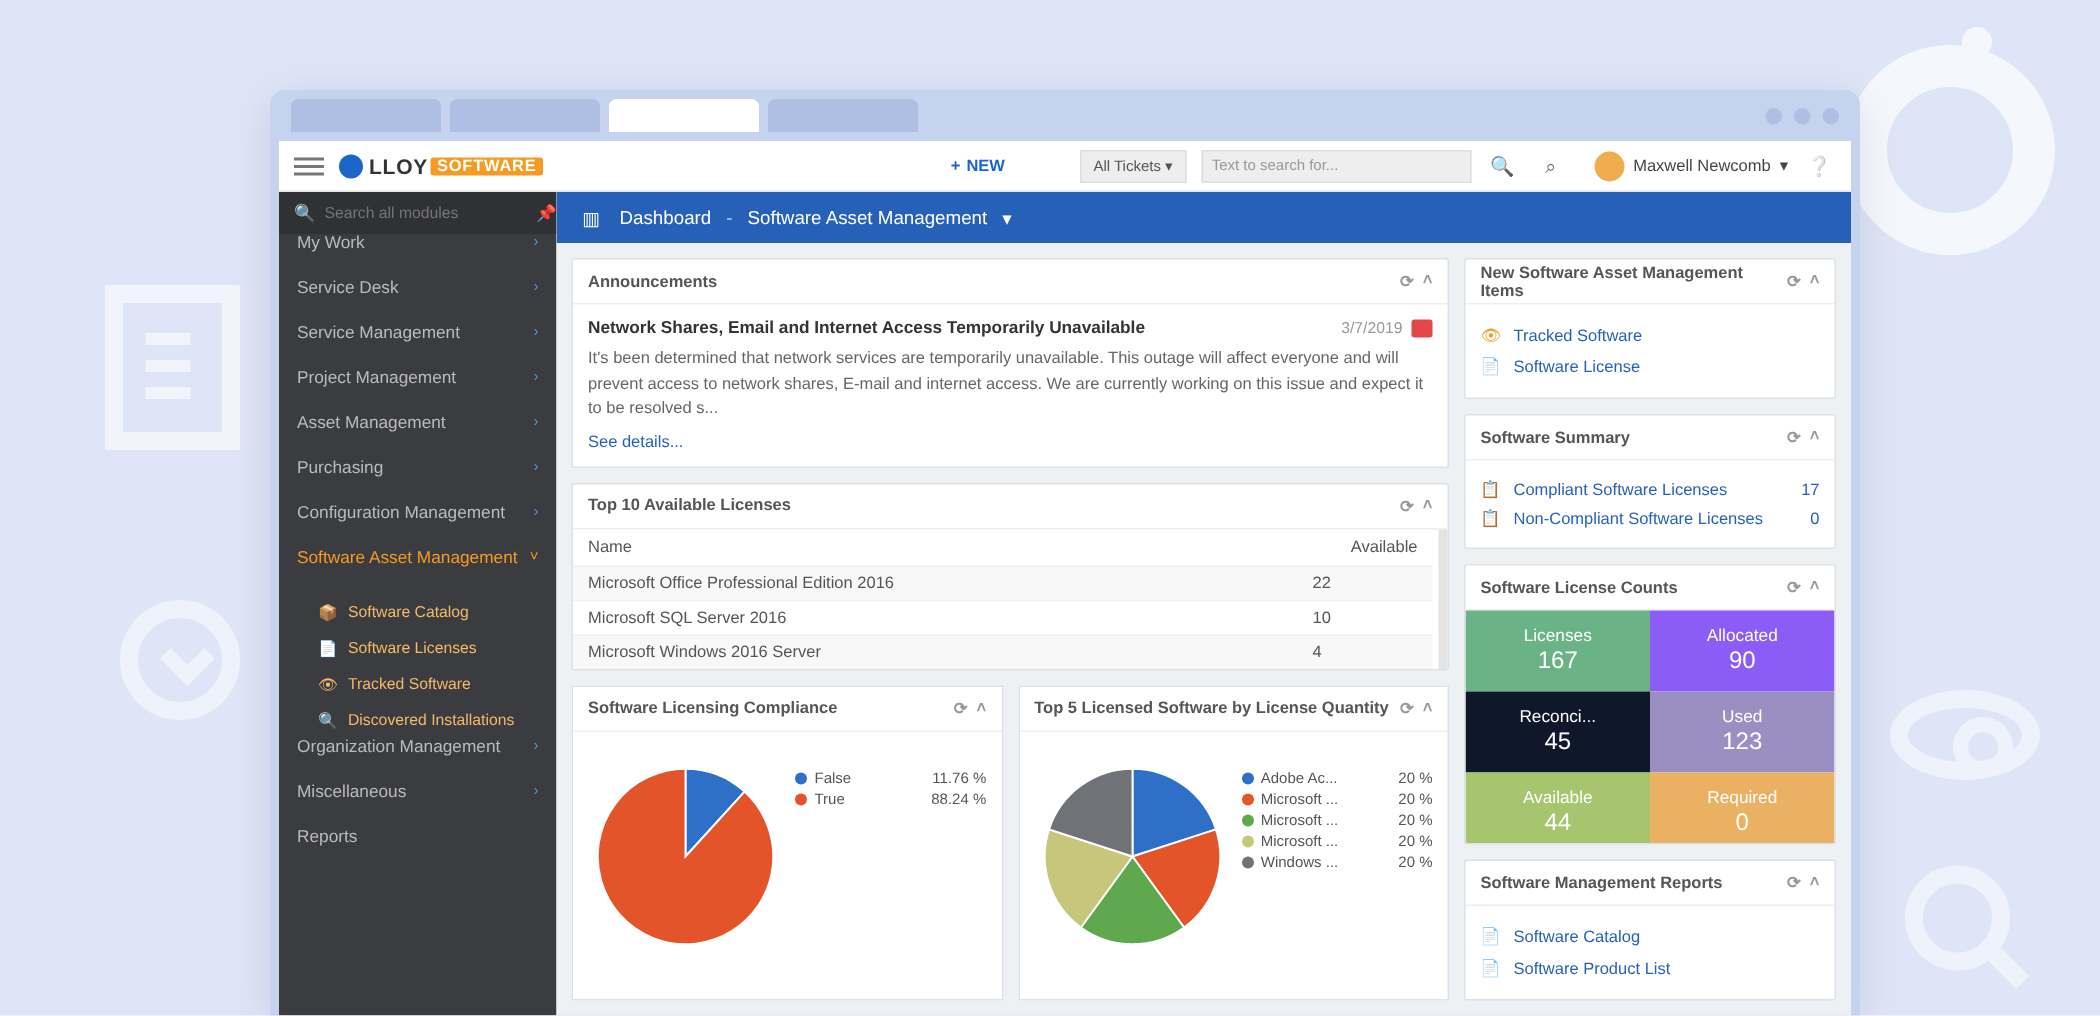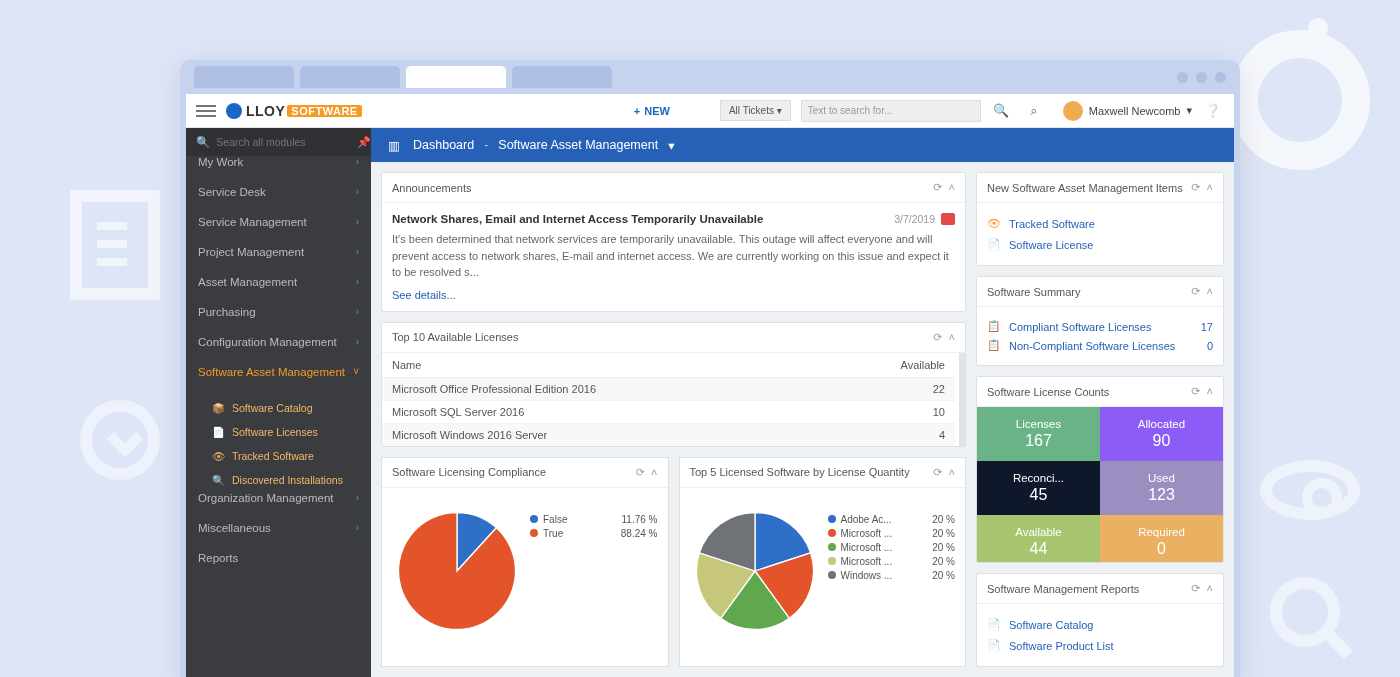--- a/index.html
+++ b/index.html
@@ -46,36 +46,36 @@
 .sub-item{height:24px;display:flex;align-items:center;padding-left:26px;gap:8px;color:#f5b968;font-size:10.5px;cursor:pointer}
 .sub-item .ic{width:12px;text-align:center}
 .main{flex:1;display:flex;flex-direction:column;background:#eef1f4;overflow:hidden}
 .crumb-bar{height:34px;background:#2661b7;color:#fff;display:flex;align-items:center;padding:0 14px;gap:10px;font-size:12.5px}
 .crumb-icon{width:18px;height:18px;display:flex;align-items:center;justify-content:center}
 .crumb-sep{opacity:.7}
 .content{flex:1;padding:10px;display:flex;gap:10px;overflow:hidden}
 .col-left{flex:1;display:flex;flex-direction:column;gap:10px;min-width:0}
 .col-right{width:248px;display:flex;flex-direction:column;gap:10px}
 .card{background:#fff;border:1px solid #dde1e6;border-radius:2px}
-.card-head{height:30px;display:flex;align-items:center;padding:0 10px;font-size:11px;font-weight:400;color:#555;border-bottom:1px solid #eee}
+.card-head{height:30px;display:flex;align-items:center;padding:0 10px;font-size:11px;font-weight:700;color:#555;border-bottom:1px solid #eee}
 .card-tools{margin-left:auto;display:flex;gap:6px;color:#999;font-size:11px}
 .card-tools span{cursor:pointer}
 .card-body{padding:10px;font-size:11px;color:#555}
 .ann-title{font-weight:600;color:#333;font-size:11.5px}
 .ann-date{float:right;color:#999;font-size:10.5px;display:flex;align-items:center;gap:6px}
 .ann-flag{width:14px;height:12px;background:#e34848;border-radius:2px;display:inline-block}
 .ann-body{margin-top:6px;line-height:1.5;color:#666}
 .see-details{color:#2661b7;margin-top:8px;display:inline-block;cursor:pointer}
 .tbl-head{display:flex;font-size:11px;color:#555;padding:6px 10px}
 .tbl-head .n{flex:1}
 .tbl-head .a{width:70px;text-align:right}
 .tbl-row{display:flex;padding:5px 10px;font-size:11px;color:#555;border-top:1px solid #f1f1f1}
 .tbl-row:nth-child(odd){background:#f8f8f8}
 .tbl-row .n{flex:1}
-.tbl-row .a{width:70px;text-align:right}
+.tbl-row .a{width:70px;text-align:left}
 .charts-row{display:flex;gap:10px;flex:1;min-height:0}
 .chart-card{flex:1;background:#fff;border:1px solid #dde1e6;display:flex;flex-direction:column}
 .chart-body{flex:1;display:flex;padding:18px 10px 10px;gap:8px}
 .pie{width:130px;height:130px}
 .legend{flex:1;font-size:10px;color:#555;padding-top:8px}
 .legend-row{display:flex;align-items:center;gap:5px;margin-bottom:3px}
 .legend-dot{width:8px;height:8px;border-radius:50%}
 .link-row{display:flex;align-items:center;gap:8px;padding:4px 0;font-size:11px}
 .link-row .ic{width:14px;text-align:center;color:#f59a22}
 .link-row a{color:#2661b7;cursor:pointer}

